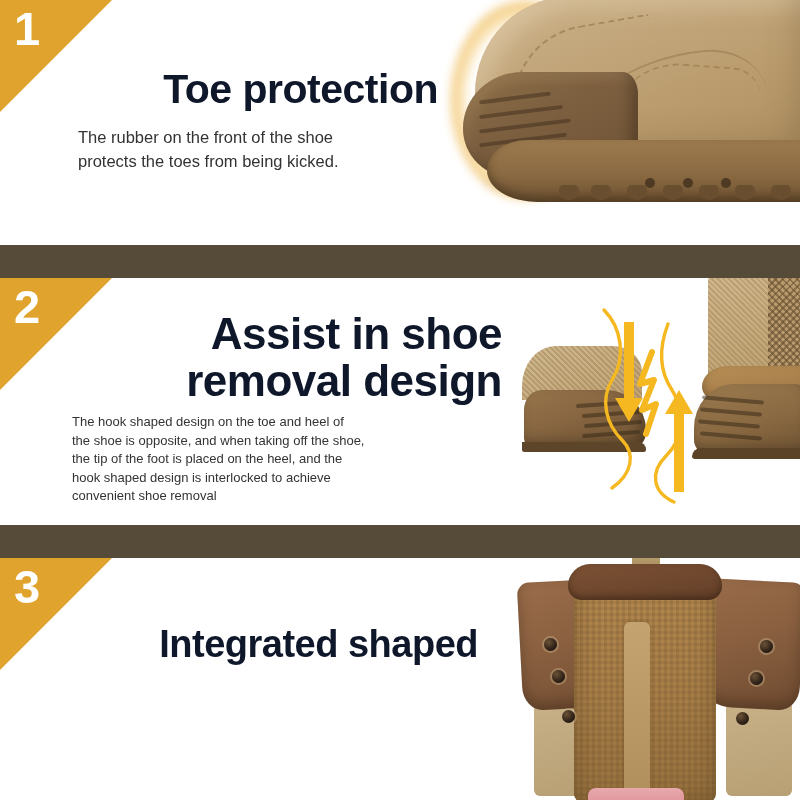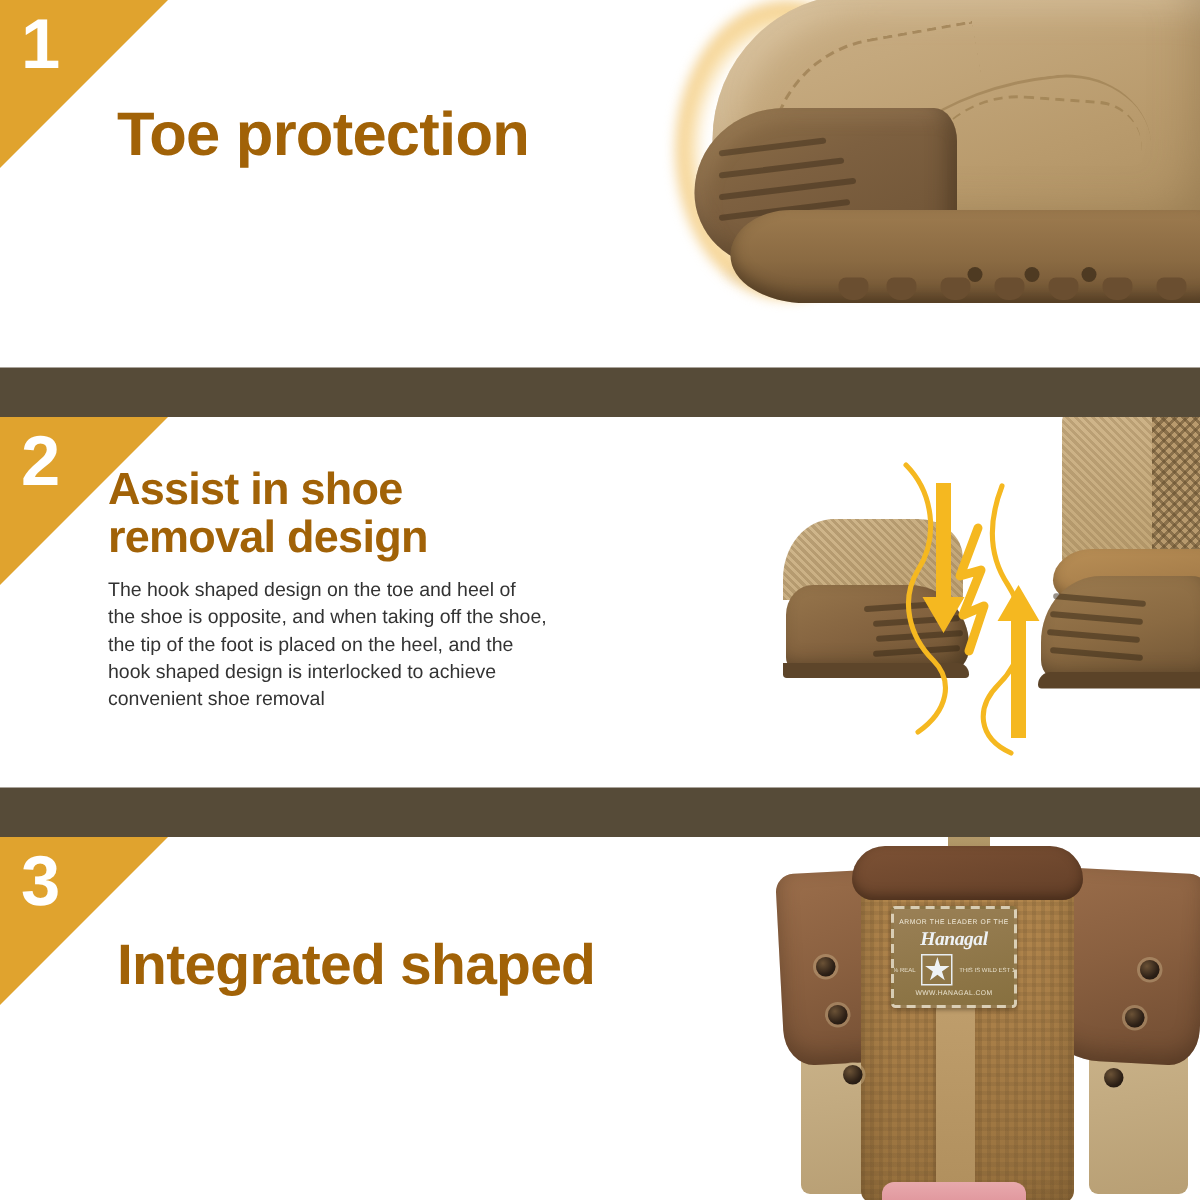--- a/index.html
+++ b/index.html
@@ -47,40 +47,41 @@
     font-size:47px;
     font-weight:bold;
     line-height:1.05;
     letter-spacing:-1px;
     user-select:none;
   }
 
   
   .text-block { position:absolute; z-index:5; }
   .feature-title {
-    color:#a16207;
+    color:#0f172a;
     font-family:"Liberation Sans", sans-serif;
     font-weight:bold;
     letter-spacing:-0.5px;
     line-height:1.06;
     white-space:pre-line;
+    text-align:right;
   }
   .feature-desc {
     color:#333333;
     font-family:"Liberation Sans", sans-serif;
     line-height:1.42;
     white-space:pre-line;
   }
 
   #text-1 { left:78px; top:68px; width:360px; }
   #text-1 .feature-title { font-size:41px; }
   #text-1 .feature-desc  { font-size:16.5px; margin-top:15px; }
 
   #text-2 { left:72px; top:33px; width:430px; }
-  #text-2 .feature-title { font-size:30px; }
+  #text-2 .feature-title { font-size:44px; }
   #text-2 .feature-desc  { font-size:13px; margin-top:9px; }
 
   #text-3 { left:78px; top:66px; width:400px; }
   #text-3 .feature-title { font-size:38px; }
   #text-3 .feature-desc  { font-size:16.5px; margin-top:14px; }
 
   
   .photo { position:absolute; z-index:2; }
 
   
@@ -433,20 +434,22 @@
       </div>
     </div>
 
     <div class="corner-badge">
       <div class="tri"></div>
       <div class="num">1</div>
     </div>
 
     <div class="text-block" id="text-1">
       <div class="feature-title">Toe protection</div>
+      <div class="feature-desc">The rubber on the front of the shoe
+protects the toes from being kicked.</div>
     </div>
   </div>
 
   <div class="divider" id="divider-1"></div>
 
   <div class="section" id="section-2">
 
     <div class="photo" id="photo-2">
 
       <div class="heel-left">
@@ -515,35 +518,20 @@
       <div class="tongue-trim"></div>
       <div class="tongue-center-strip"></div>
 
       <div class="eyelet" style="left:16px;top:86px;"></div>
       <div class="eyelet" style="left:24px;top:118px;"></div>
       <div class="eyelet" style="left:34px;top:158px;"></div>
       <div class="eyelet" style="left:232px;top:88px;"></div>
       <div class="eyelet" style="left:222px;top:120px;"></div>
       <div class="eyelet" style="left:208px;top:160px;"></div>
 
-      <div class="brand-label">
-        <div class="top-text">ARMOR THE LEADER OF THE</div>
-        <div class="brand-name">Hanagal</div>
-        <div class="mid-row">
-          <div class="side-text">100%
-REAL</div>
-          <div class="star-box">
-            <div class="star"></div>
-          </div>
-          <div class="side-text">THIS  IS
-WILD
-EST 1998</div>
-        </div>
-        <div class="bottom-text">WWW.HANAGAL.COM</div>
-      </div>
 
       <div class="sock-liner"></div>
     </div>
 
     <div class="corner-badge">
       <div class="tri"></div>
       <div class="num">3</div>
     </div>
 
     <div class="text-block" id="text-3">

